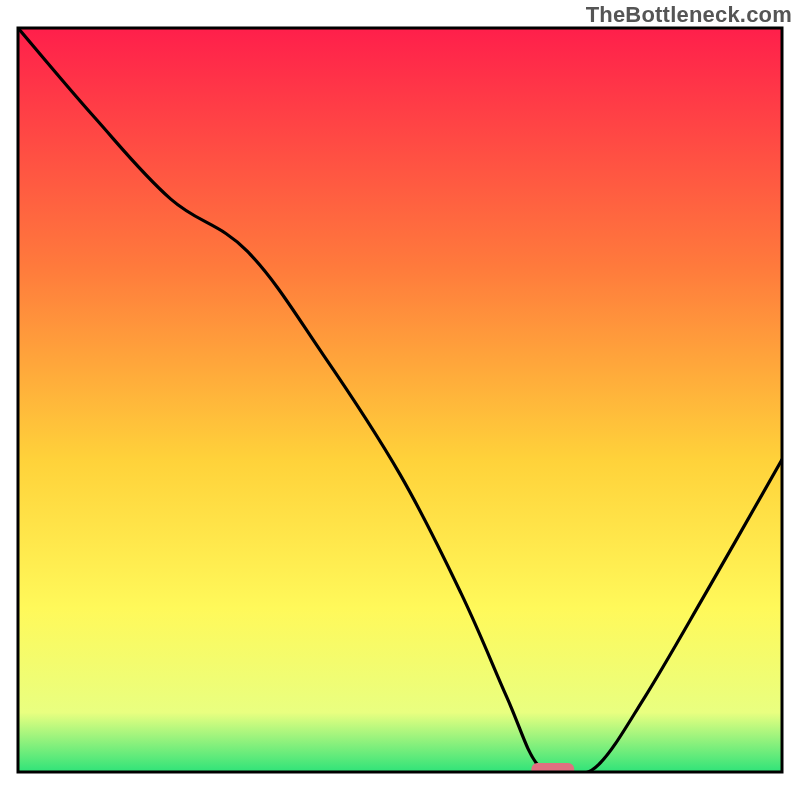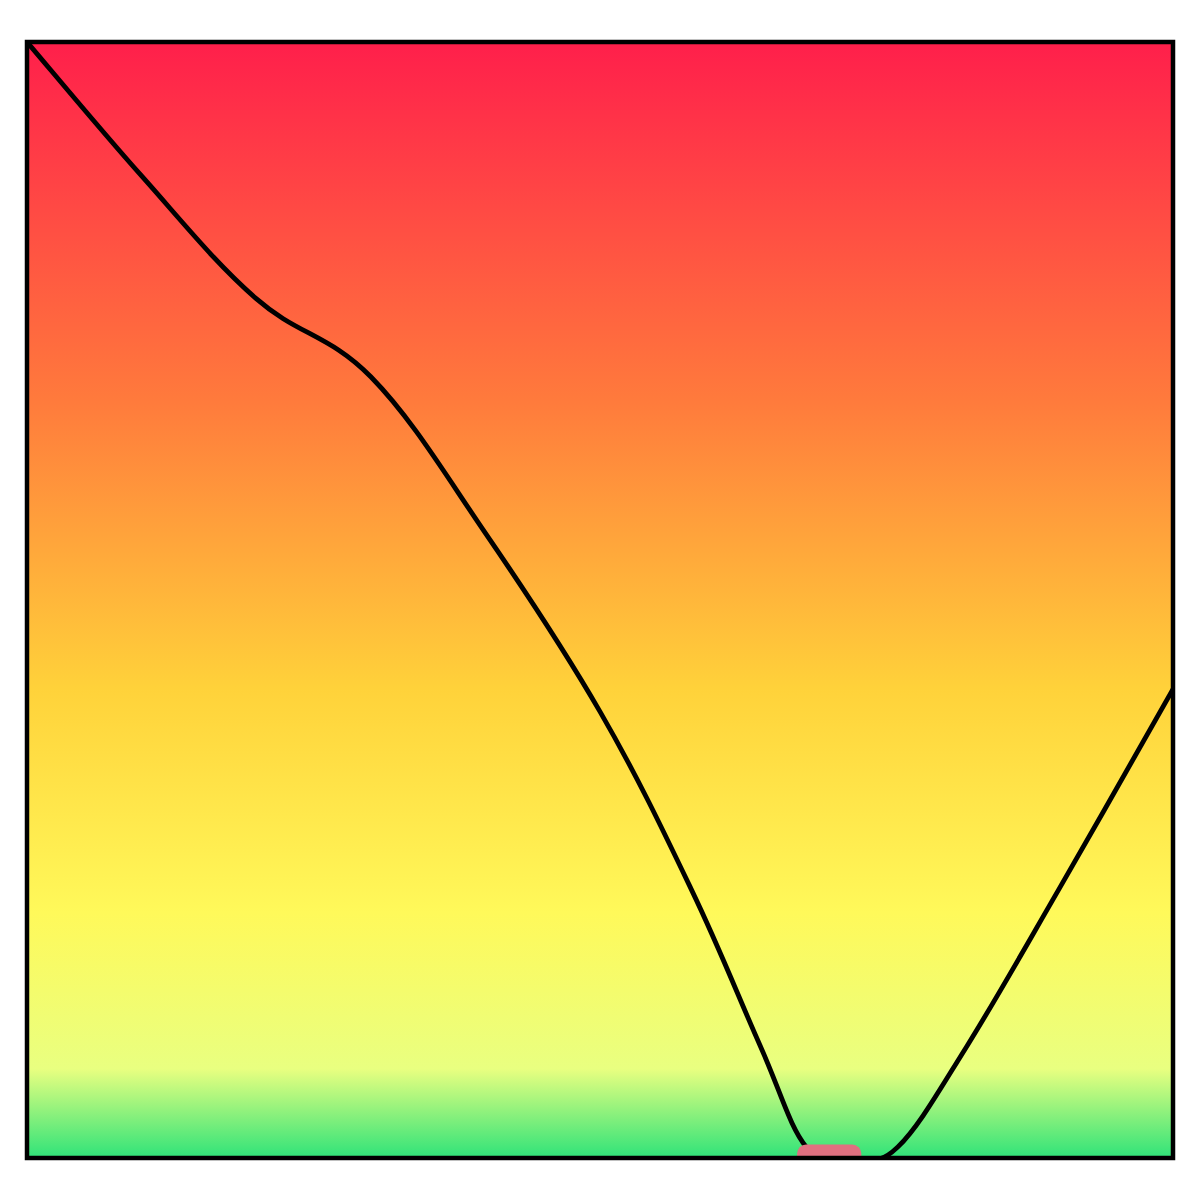--- a/index.html
+++ b/index.html
@@ -29,20 +29,21 @@
   svg {
     position: absolute;
     top: 0;
     left: 0;
   }
 </style>
 </head>
 <body>
 
 <div id="stage">
+  <div id="watermark">TheBottleneck.com</div>
 
   <svg id="chart-svg" width="800" height="800" viewBox="0 0 800 800">
     <defs>
       <linearGradient id="bg-grad" x1="0" y1="0" x2="0" y2="1">
         <stop id="g0" offset="0%" stop-color="#ff1f4b"></stop>
         <stop id="g1" offset="32%" stop-color="#ff7a3c"></stop>
         <stop id="g2" offset="58%" stop-color="#ffd23a"></stop>
         <stop id="g3" offset="78%" stop-color="#fff95a"></stop>
         <stop id="g4" offset="92%" stop-color="#e9ff80"></stop>
         <stop id="g5" offset="100%" stop-color="#2fe379"></stop>

